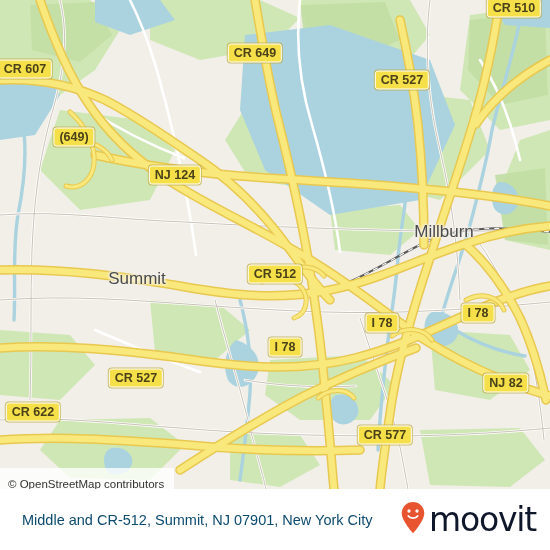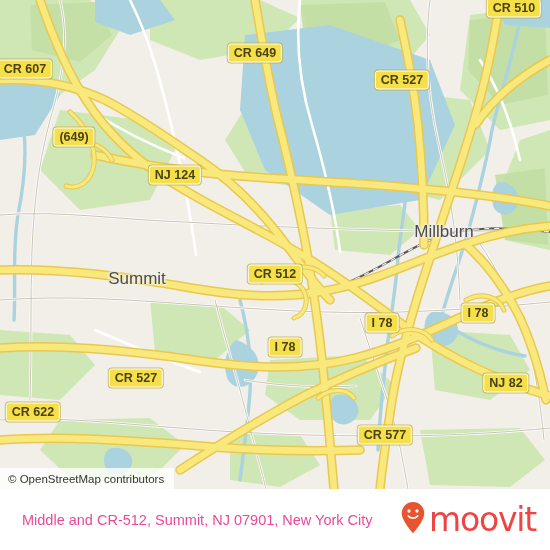--- a/index.html
+++ b/index.html
@@ -36,41 +36,41 @@
   }
   #card-bottom span{
     font-size:14.5px;color:#3a3a3a;letter-spacing:.1px;
   }
   #pin-wrap{width:48px;height:52px;}
 
   
   #attrib{
     position:absolute;left:0;top:468px;height:22px;
     padding:0 10px 0 8px;
-    display:flex;align-items:center;
+    display:flex;align-items:flex-end;
     background:rgba(255,255,255,.78);
     z-index:45;
   }
   #attrib span{font-size:11.5px;color:#333;white-space:nowrap;}
 
   
   #footer{
     position:absolute;left:0;top:489px;width:550px;height:61px;
     background:#ffffff;
     display:flex;align-items:center;
     box-sizing:border-box;padding:0 14px 0 22px;
     z-index:50;
   }
   #footer-text{
-    flex:1;font-size:14.5px;color:#ec4899;line-height:20px;
+    flex:1;font-size:14.5px;color:#0c4a6e;line-height:20px;
     max-width:360px;
   }
   #brand{display:flex;align-items:center;gap:3px;margin-left:auto;}
   #brand-word{
-    font-size:33px;color:#ef4444;letter-spacing:-1.2px;
+    font-size:33px;color:#0f172a;letter-spacing:-1.2px;
     font-family:"DejaVu Sans", sans-serif;font-weight:400;
   }
 </style>
 </head>
 <body>
 
 <div id="app">
 
   <div id="map">
 

